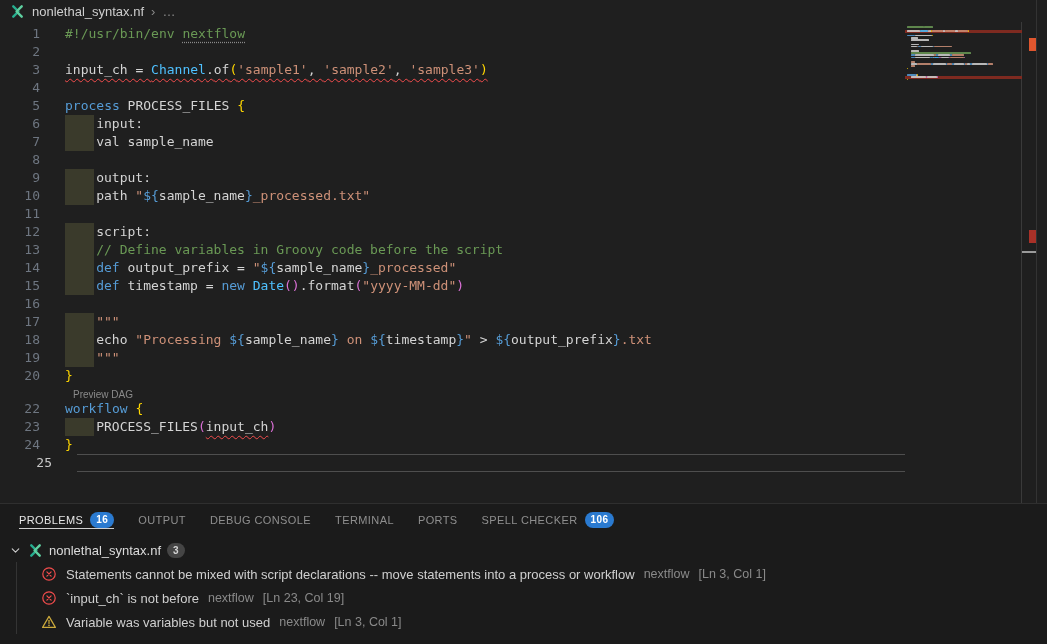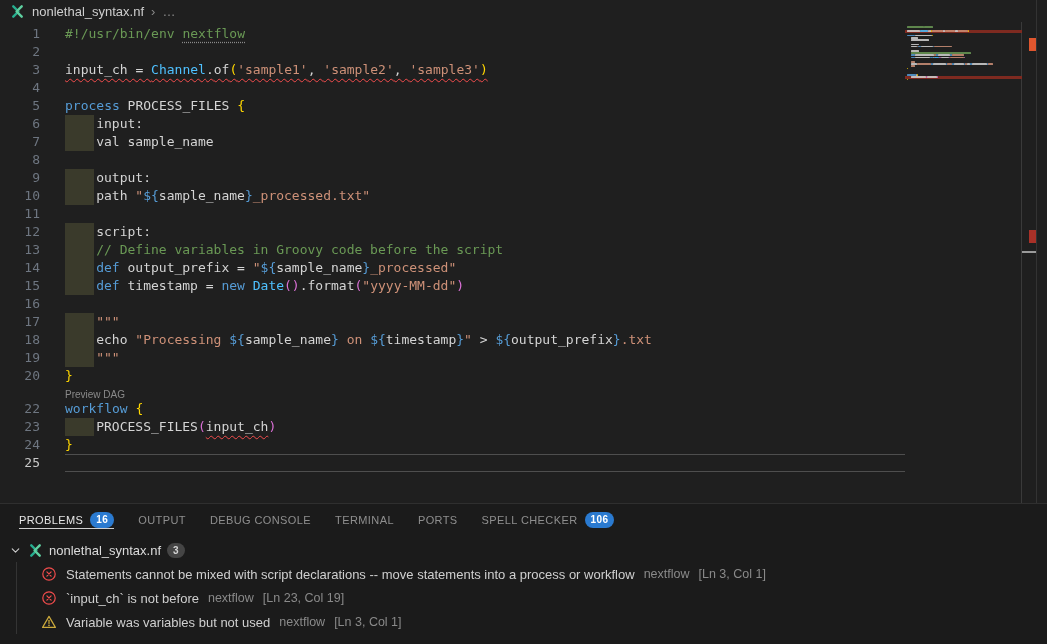--- a/index.html
+++ b/index.html
@@ -8,21 +8,21 @@
   
   .breadcrumb{position:absolute;left:0;top:0;width:1047px;height:22px;display:flex;
               align-items:center;padding-left:10px;gap:7px;box-sizing:border-box;}
   .bc-file{font-size:13px;color:#cecece;}
   .bc-sep,.bc-more{font-size:13px;color:#8a8a8a;}
   
   .editor{position:absolute;left:0;top:22px;width:905px;height:481px;padding-top:3px;box-sizing:border-box;}
   .crow{display:flex;height:18px;}
   .gut{width:40px;flex:none;text-align:right;font:13px/18px "DejaVu Sans Mono",monospace;
        color:var(--lnum);}
-  .gut.curn{color:#c8c8c8;}
+  .gut.curn{color:#c8c8c8;padding-left:12px;}
   .src{flex:1;margin-left:25px;font:13px/18px "DejaVu Sans Mono",monospace;white-space:pre;
        color:var(--pln);}
   .src.curline{border-top:1px solid #4e4e4e;border-bottom:1px solid #4e4e4e;box-sizing:border-box;}
   .iblock{display:inline-block;width:29px;height:18px;vertical-align:top;background:var(--iblk);
           margin-right:2.2px;}
   .t-cmt{color:var(--cmt);text-align:center;} .t-pln{color:var(--pln);} .t-kw{color:var(--kw);}
   .t-cls{color:var(--cls);} .t-str{color:var(--str);} .t-b1{color:var(--b1);}
   .t-b2{color:var(--b2);} .t-ib{color:var(--ib);}
   .sq{text-decoration:underline wavy var(--err);text-decoration-thickness:1px;
       text-underline-offset:4px;text-decoration-skip-ink:none;}
@@ -148,21 +148,21 @@
       <div class="src"><span class="iblock"></span><span class="t-pln">echo </span><span class="t-str">"Processing </span><span class="t-ib">${</span><span class="t-pln">sample_name</span><span class="t-ib">}</span><span class="t-str"> on </span><span class="t-ib">${</span><span class="t-pln">timestamp</span><span class="t-ib">}</span><span class="t-str">"</span><span class="t-pln"> &gt; </span><span class="t-ib">${</span><span class="t-pln">output_prefix</span><span class="t-ib">}</span><span class="t-str">.txt</span></div>
     </div>
     <div class="crow">
       <div class="gut">19</div>
       <div class="src"><span class="iblock"></span><span class="t-str">"""</span></div>
     </div>
     <div class="crow">
       <div class="gut">20</div>
       <div class="src"><span class="t-b1">}</span></div>
     </div>
-    <div class="crow" style="height: 15px;">
+    <div class="crow" style="height: 15px; padding-left: 8px;">
       <div class="gut"></div>
       <div class="src"><span class="lens">Preview DAG</span></div>
     </div>
     <div class="crow">
       <div class="gut">22</div>
       <div class="src"><span class="t-kw">workflow</span><span class="t-pln"> </span><span class="t-b1">{</span></div>
     </div>
     <div class="crow">
       <div class="gut">23</div>
       <div class="src"><span class="iblock"></span><span class="t-pln">PROCESS_FILES</span><span class="t-b2">(</span><span class="t-pln sq">input_ch</span><span class="t-b2">)</span></div>

